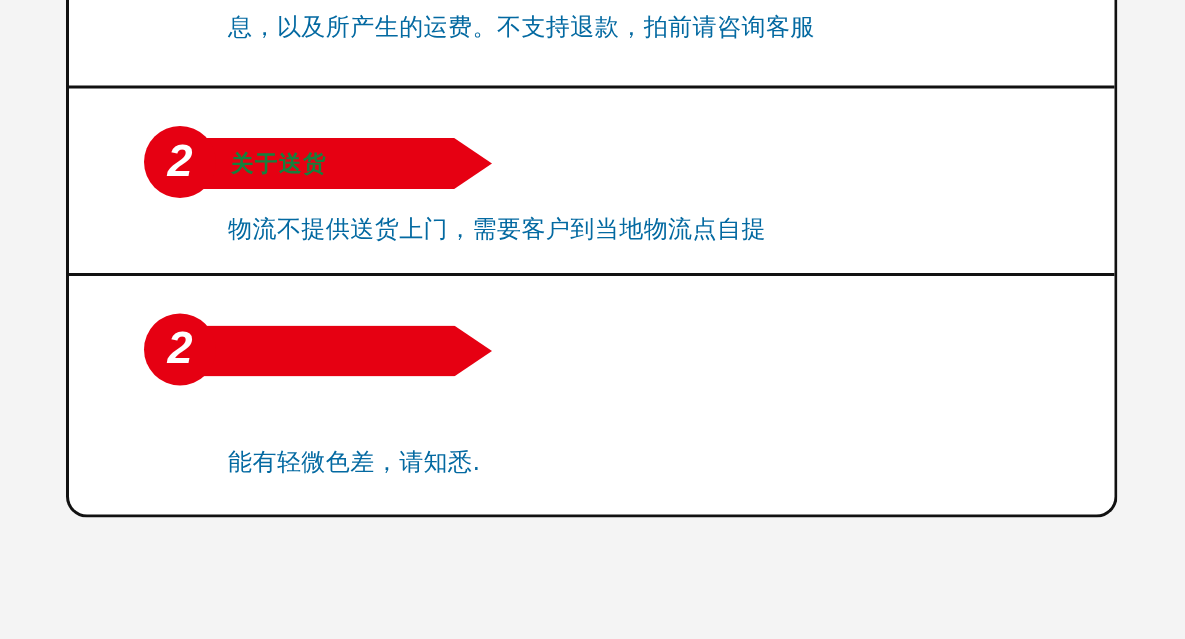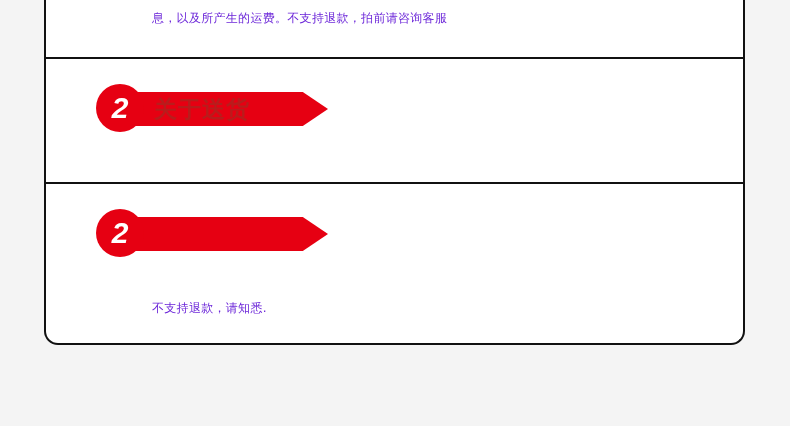--- a/index.html
+++ b/index.html
@@ -18,21 +18,21 @@
       border-top: none;
       border-radius: 0 0 14px 14px;
       box-sizing: content-box;
     }
     .divider {
       position: absolute; left: 0; right: 0; height: 0;
       border-top: 2px solid #111;
     }
     .body-text {
       position: absolute; left: 106px;
-      font-size: 12px; color: #6d28d9; line-height: 30px;
+      font-size: 16px; color: #0369a1; line-height: 30px;
       white-space: nowrap;
       letter-spacing: 0.3px;
     }
     .badge {
       position: absolute; left: 50px; height: 48px; width: 240px;
     }
     .badge .circle {
       position: absolute; left: 0; top: 0;
       width: 48px; height: 48px; border-radius: 50%;
       background: #e60012;
@@ -45,41 +45,42 @@
     }
     .badge .num {
       position: absolute; left: 0; top: 0; width: 48px; height: 48px;
       line-height: 48px; text-align: center;
       color: #fff; font-weight: bold; font-style: italic;
       font-size: 30px;
       font-family: "Liberation Sans", sans-serif;
     }
     .badge .title {
       position: absolute; left: 58px; top: 8px; height: 34px; line-height: 34px;
-      color: #b91c1c; font-weight: bold; font-size: 23px;
+      color: #15803d; font-weight: bold; font-size: 15px;
       letter-spacing: 1px;
     }
   </style>
 </head>
 <body>
 
 <div class="frame">
 
   <div class="body-text" style="top: 23px;">息，以及所产生的运费。不支持退款，拍前请咨询客服</div>
 
   <div class="divider" style="top: 77px;"></div>
 
   <div class="badge" style="top: 104px;">
     <div class="ribbon"></div>
     <div class="circle"></div>
     <div class="num">2</div>
     <div class="title">关于送货</div>
   </div>
+  <div class="body-text" style="top: 158px;">物流不提供送货上门，需要客户到当地物流点自提</div>
 
   <div class="divider" style="top: 202px;"></div>
 
   <div class="badge" style="top: 229px;">
     <div class="ribbon"></div>
     <div class="circle"></div>
     <div class="num">2</div>
   </div>
-  <div class="body-text" style="top: 313px;">不支持退款，请知悉.</div>
+  <div class="body-text" style="top: 313px;">能有轻微色差，请知悉.</div>
 </div>
 
 </body></html>

